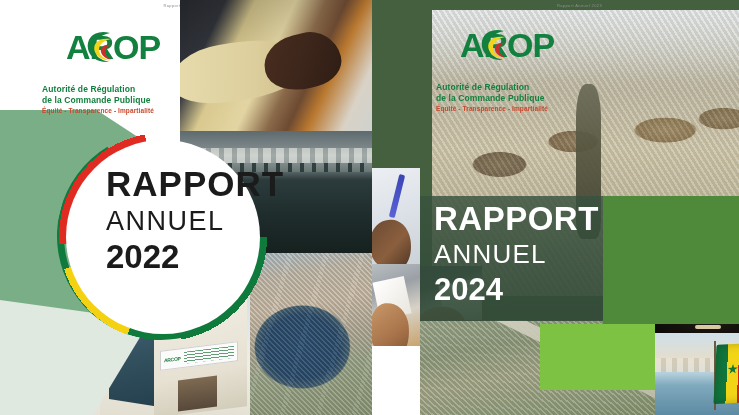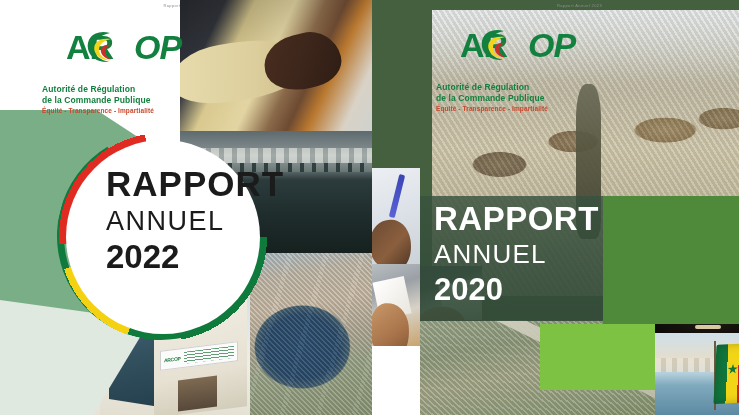--- a/index.html
+++ b/index.html
@@ -180,21 +180,21 @@
   .cover-title .l1 { font-size:35px; font-weight:700; letter-spacing:1px; line-height:40px; }
   .cover-title .l2 { font-size:27px; font-weight:400; letter-spacing:1.5px; line-height:34px; }
   .cover-title .l3 { font-size:33px; font-weight:700; letter-spacing:0px; line-height:38px; }
 
   
   .logo { position:absolute; z-index:9; }
   .logo .word { position:relative; display:block; height:36px; }
   .logo .ar, .logo .op { position:absolute; top:0; font-size:34px; font-weight:800; color:#12803f;
       letter-spacing:-1px; line-height:34px;margin-left:24px; }
   .logo .ar { left:0; }
-  .logo .op { left:68px;font-style:italic; }
+  .logo .op { left:47px; }
   .logo .swoosh { position:absolute; left:40px; top:-3px; width:34px; height:40px; }
   .logo .tagline { margin-top:1px;margin-left:16px; }
   .logo .tl1, .logo .tl2 { font-size:8.5px; font-weight:700; color:#12803f; line-height:10.5px; letter-spacing:.1px; }
   .logo .tl3 { font-size:6.5px; font-weight:600; color:#c8472c; line-height:9px; letter-spacing:.1px; margin-top:1px; }
   .logo.on-dark .ar, .logo.on-dark .op { color:#12803f; }
 
   #logo2022 { left:42px; top:30px; }
   #logo2023 { left:436px; top:28px; }
 
   
@@ -301,21 +301,21 @@
     </div>
 
     <div class="blk-green-lg" style="left:183px; top:196px; width:136px; height:128px;"></div>
     <div class="blk-green-br" style="left:120px; top:324px; width:115px; height:66px;"></div>
 
     <div class="green-overlay"></div>
 
     <div class="cover2023-title">
       <div class="l1">RAPPORT</div>
       <div class="l2">ANNUEL</div>
-      <div class="l3">2020</div>
+      <div class="l3">2024</div>
     </div>
 
     <div class="logo on-dark" id="logo2023" style="left:16px; top:28px;">
       <span class="word">
         <span class="ar">AR</span>
         <span class="swoosh">
           <svg viewBox="0 0 34 40" width="34" height="40" aria-hidden="true">
             <path d="M28 6 C12 2 4 12 6 22 C7.6 30 16 36 27 35 C18 33 12 28 11.5 21.5 C11 14 18 8 28 6 Z" fill="#12803f"></path>
             <path d="M29 12 C16 10 11 17 12.5 23.5 C14 29.5 20 33.5 28.5 33.5 C21 31.5 17 27.5 17 22.5 C17 17.5 21.5 13.5 29 12 Z" fill="#f2d517"></path>
             <path d="M29.5 18 C21 17 18 21 19 25 C20 29 24 32 29 32.5 C25 30.5 23 27.5 23.2 24.5 C23.4 21.5 25.5 19.2 29.5 18 Z" fill="#c8302a"></path>

